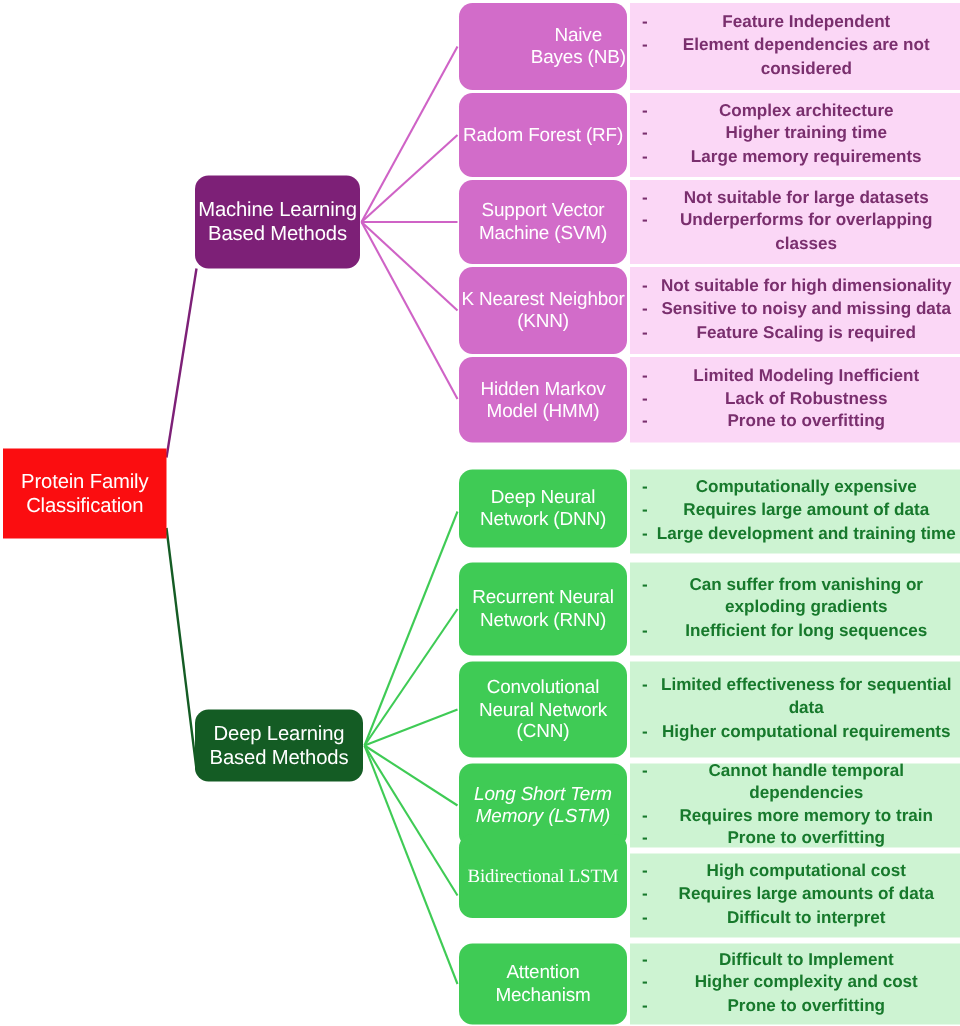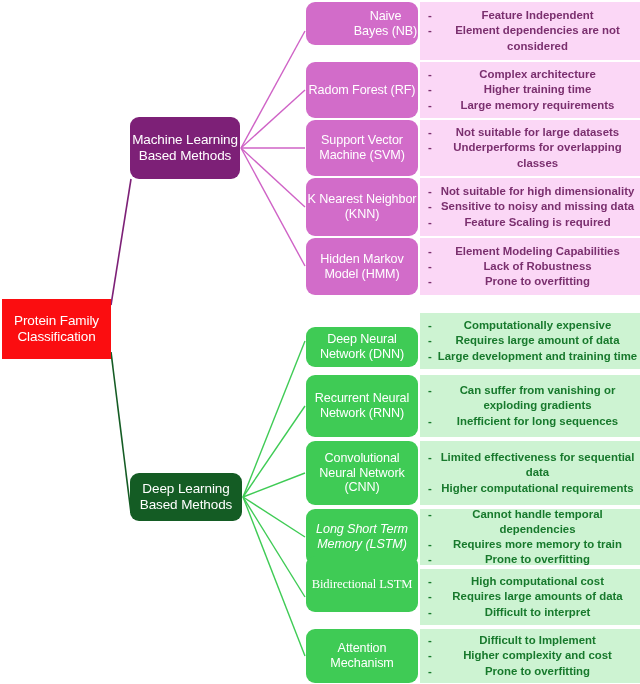--- a/index.html
+++ b/index.html
@@ -102,21 +102,21 @@
     </g>
   </svg>
 
   <div class="node" id="root-node">Protein Family Classification</div>
 
   <div class="node branch" id="branch-ml">Machine Learning Based Methods</div>
 
   <div class="node branch" id="branch-dl">Deep Learning Based Methods</div>
 
   <div id="method-layer">
-      <div class="node method ml" style="top: 2px; height: 43px; padding-left: 47px;">Naive Bayes (NB)</div>
+      <div class="node method ml" style="top: 2px; height: 58px; padding-left: 47px;">Naive Bayes (NB)</div>
       <div class="panel ml" style="top: 2px; height: 58px;">
         <div class="bullet">
           <span class="dash">-</span>
           <span class="btxt">Feature Independent</span>
         </div>
         <div class="bullet">
           <span class="dash">-</span>
           <span class="btxt">Element dependencies are not considered</span>
         </div>
       </div>
@@ -158,32 +158,32 @@
         </div>
         <div class="bullet">
           <span class="dash">-</span>
           <span class="btxt">Feature Scaling is required</span>
         </div>
       </div>
       <div class="node method ml" style="top: 238px; height: 57px; border-radius: 9px;">Hidden Markov Model (HMM)</div>
       <div class="panel ml" style="top: 238px; height: 57px;">
         <div class="bullet">
           <span class="dash">-</span>
-          <span class="btxt">Element Modeling Capabilities</span>
+          <span class="btxt">Limited Modeling Inefficient</span>
         </div>
         <div class="bullet">
           <span class="dash">-</span>
           <span class="btxt">Lack of Robustness</span>
         </div>
         <div class="bullet">
           <span class="dash">-</span>
           <span class="btxt">Prone to overfitting</span>
         </div>
       </div>
-      <div class="node method dl" style="top: 313px; height: 40px; margin-top: 14px;">Deep Neural Network (DNN)</div>
+      <div class="node method dl" style="top: 313px; height: 52px;">Deep Neural Network (DNN)</div>
       <div class="panel dl" style="top: 313px; height: 56px;">
         <div class="bullet">
           <span class="dash">-</span>
           <span class="btxt">Computationally expensive</span>
         </div>
         <div class="bullet">
           <span class="dash">-</span>
           <span class="btxt">Requires large amount of data</span>
         </div>
         <div class="bullet">

